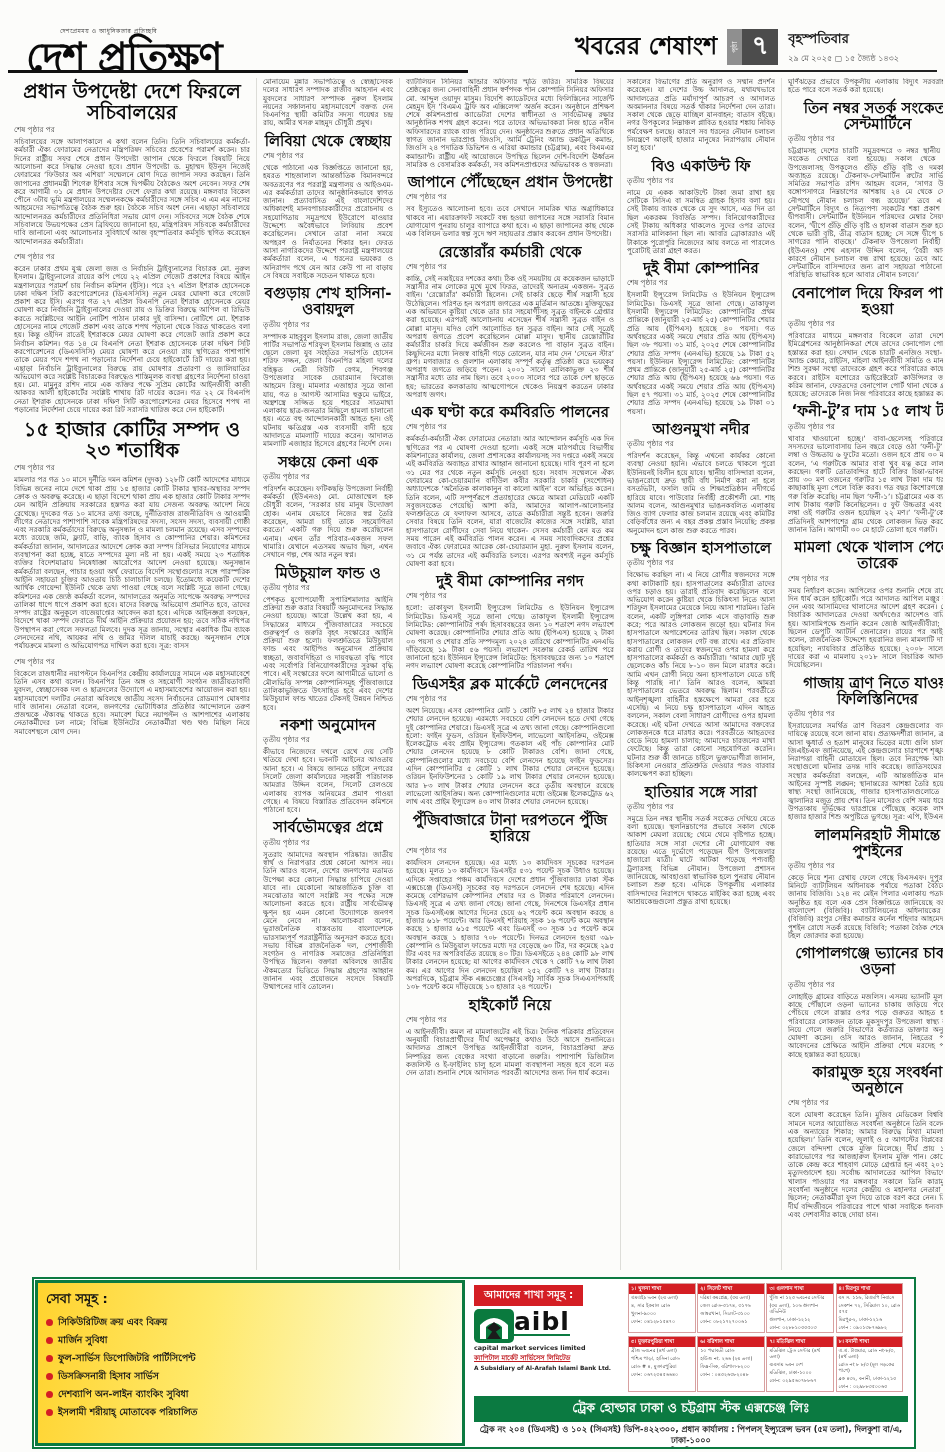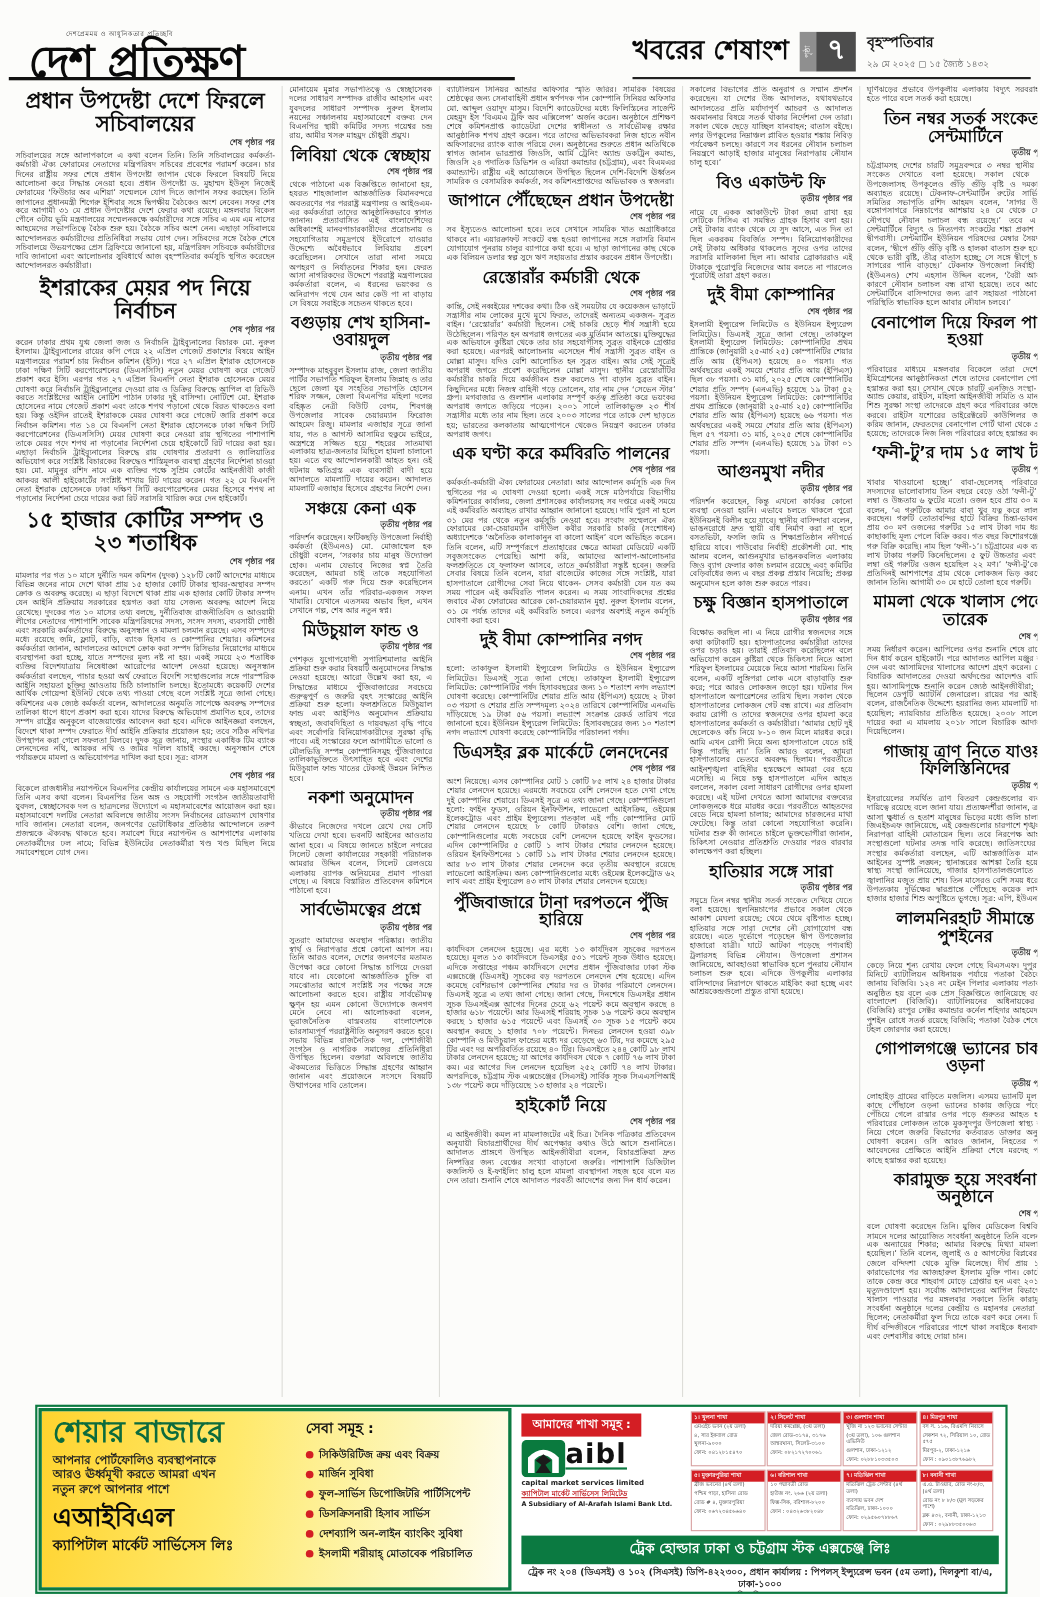--- a/index.html
+++ b/index.html
@@ -20,21 +20,21 @@
   .daybox{margin-left:10px;}
   .daybox .wd{font-size:13px;font-weight:800;}
   .daybox .dt{font-size:8px;color:#555;margin-top:2px;}
   .hdr-rule{position:absolute;left:575px;top:70px;width:362px;height:2px;background:#222;}
   
   .cols{position:absolute;left:14px;top:78px;width:929px;height:1192px;display:flex;overflow:hidden;}
   .col{overflow:hidden;flex:0 0 auto;}
   .col + .col{border-left:1px solid #ddddd8;padding-left:6px;margin-left:6px;}
   .hl{font-weight:800;text-align:center;line-height:1.08;font-size:15px;margin:3px 0 1px;color:#0b0b0b;}
   .hl-big{font-size:19.5px;}
-  .cont{text-align:right;font-size:7.3px;font-weight:700;color:#333;margin:0 0 2px;}
+  .cont{text-align:left;font-size:7.3px;font-weight:400;color:#333;margin:0 0 2px;}
   .bd{font-size:7.1px;line-height:1.17;text-align:justify;margin:0 0 5px;color:#1f1f1f;word-break:break-word;}
   
   .adwrap{position:absolute;left:32px;top:1277px;width:880px;height:168px;border:2px solid #0c7a41;
           background:#fff;display:flex;overflow:hidden;}
   .ad-left{flex:0 0 424px;border:3px solid #0c7a41;margin:1px;background:linear-gradient(100deg,#ffd32e,#ffe96b 40%,#fdf6b8 75%,#fffdf0);
            display:flex;overflow:hidden;}
   .ad-left-l{flex:0 0 218px;padding:6px 4px 0 10px;}
   .ad-brand{font-size:27px;font-weight:900;color:#0c6b3d;line-height:1;}
   .ad-pitch{font-size:10.5px;font-weight:700;color:#222;margin-top:6px;line-height:1.25;}
   .ad-co{font-size:23px;font-weight:900;color:#0a0a0a;margin-top:8px;line-height:1;}
@@ -84,21 +84,20 @@
 </div>
 
 <div class="cols">
     <div class="col" style="width: 236px;">
       <div class="article-block">
         <div class="hl hl-big">প্রধান উপদেষ্টা দেশে ফিরলে সচিবালয়ের</div>
         <div class="cont">শেষ পৃষ্ঠার পর</div>
         <div class="bd">সচিবালয়ের সঙ্গে আলাপকালে এ কথা বলেন তিনি। তিনি সচিবালয়ের কর্মকর্তা-কর্মচারী ঐক্য ফোরামের নেতাদের মন্ত্রিপরিষদ সচিবের প্রবেশের পরামর্শ করেন। চার দিনের রাষ্ট্রীয় সফর শেষে প্রধান উপদেষ্টা জাপান থেকে ফিরলে বিষয়টি নিয়ে আলোচনা করে সিদ্ধান্ত নেওয়া হবে। প্রধান উপদেষ্টা ড. মুহাম্মদ ইউনূস নিজেই ফোরামের ‘ফিউচার অব এশিয়া’ সম্মেলনে যোগ দিতে জাপান সফর করছেন। তিনি জাপানের প্রধানমন্ত্রী শিগেরু ইশিবার সঙ্গে দ্বিপক্ষীয় বৈঠকেও অংশ নেবেন। সফর শেষ করে আগামী ৩১ মে প্রধান উপদেষ্টার দেশে ফেরার কথা রয়েছে। মঙ্গলবার বিকেল পৌনে ৩টায় ভূমি মন্ত্রণালয়ের সম্মেলনকক্ষে কর্মচারীদের সঙ্গে সচিব এ এম এম নাসের আহমেদের সভাপতিত্বে বৈঠক শুরু হয়। বৈঠকে সচিব অংশ নেন। এছাড়া সচিবালয়ে আন্দোলনরত কর্মচারীদের প্রতিনিধিরা সভায় যোগ দেন। সচিবদের সঙ্গে বৈঠক শেষে সচিবালয়ে উভয়পক্ষের প্রেস ব্রিফিংয়ে জানানো হয়, মন্ত্রিপরিষদ সচিবকে কর্মচারীদের দাবি জানানো এবং আলোচনার সুবিধার্থে আজ বৃহস্পতিবার কর্মসূচি স্থগিত করেছেন আন্দোলনরত কর্মচারীরা।</div>
       </div>
       <div class="article-block">
-        <div class="hl hl-big">ইশরাকের মেয়র পদ নিয়ে নির্বাচন</div>
         <div class="cont">শেষ পৃষ্ঠার পর</div>
         <div class="bd">করেন ঢাকার প্রথম যুগ্ম জেলা জজ ও নির্বাচনি ট্রাইব্যুনালের বিচারক মো. নুরুল ইসলাম। ট্রাইব্যুনালের রায়ের কপি পেয়ে ২২ এপ্রিল গেজেট প্রকাশের বিষয়ে আইন মন্ত্রণালয়ের পরামর্শ চায় নির্বাচন কমিশন (ইসি)। পরে ২৭ এপ্রিল ইশরাক হোসেনকে ঢাকা দক্ষিণ সিটি করপোরেশনের (ডিএসসিসি) নতুন মেয়র ঘোষণা করে গেজেট প্রকাশ করে ইসি। এরপর গত ২৭ এপ্রিল বিএনপি নেতা ইশরাক হোসেনকে মেয়র ঘোষণা করে নির্বাচনি ট্রাইব্যুনালের দেওয়া রায় ও ডিক্রির বিরুদ্ধে আপিল বা রিভিউ করতে সংশ্লিষ্টদের আইনি নোটিশ পাঠান ঢাকার দুই বাসিন্দা। নোটিশে মো. ইশরাক হোসেনের নামে গেজেট প্রকাশ এবং তাকে শপথ পড়ানো থেকে বিরত থাকতেও বলা হয়। কিন্তু ওইদিন রাতেই ইশরাককে মেয়র ঘোষণা করে গেজেট জারি প্রকাশ করে নির্বাচন কমিশন। গত ১৪ মে বিএনপি নেতা ইশরাক হোসেনকে ঢাকা দক্ষিণ সিটি করপোরেশনের (ডিএসসিসি) মেয়র ঘোষণা করে নেওয়া রায় স্থগিতের পাশাপাশি তাকে মেয়র পদে শপথ না পড়ানোর নির্দেশনা চেয়ে হাইকোর্টে রিট দায়ের করা হয়। এছাড়া নির্বাচনি ট্রাইব্যুনালের বিরুদ্ধে রায় ঘোষণার প্রতারণা ও জালিয়াতির অভিযোগ করে সংশ্লিষ্ট বিচারকের বিরুদ্ধেও শাস্তিমূলক ব্যবস্থা গ্রহণের নির্দেশনা চাওয়া হয়। মো. মামুনুর রশিদ নামে এক ব্যক্তির পক্ষে সুপ্রিম কোর্টের আইনজীবী কাজী আকবর আলী হাইকোর্টের সংশ্লিষ্ট শাখায় রিট দায়ের করেন। গত ২২ মে বিএনপি নেতা ইশরাক হোসেনকে ঢাকা দক্ষিণ সিটি করপোরেশনের মেয়র হিসেবে শপথ না পড়ানোর নির্দেশনা চেয়ে দায়ের করা রিট সরাসরি খারিজ করে দেন হাইকোর্ট।</div>
       </div>
       <div class="article-block">
         <div class="hl hl-big">১৫ হাজার কোটির সম্পদ ও ২৩ শতাধিক</div>
         <div class="cont">শেষ পৃষ্ঠার পর</div>
         <div class="bd">মামলার পর গত ১০ মাসে দুর্নীতি দমন কমিশন (দুদক) ১২৮টি কোর্ট আদেশের মাধ্যমে বিভিন্ন জনের নামে দেশে থাকা প্রায় ১৫ হাজার কোটি টাকার স্থাবর-অস্থাবর সম্পদ ক্রোক ও অবরুদ্ধ করেছে। এ ছাড়া বিদেশে থাকা প্রায় এক হাজার কোটি টাকার সম্পদ যেন আইনি প্রক্রিয়ায় সরকারের হস্তগত করা যায় সেজন্য অবরুদ্ধ আদেশ নিয়ে রেখেছে। দুদকের গত ১০ মাসের তথ্য বলছে, দুর্নীতিবাজ রাজনীতিবিদ ও আওয়ামী লীগের নেতাদের পাশাপাশি সাবেক মন্ত্রিপরিষদের সদস্য, সংসদ সদস্য, ব্যবসায়ী গোষ্ঠী এবং সরকারি কর্মকর্তাদের বিরুদ্ধে অনুসন্ধান ও মামলা চলমান রয়েছে। এসব সম্পদের মধ্যে রয়েছে জমি, ফ্ল্যাট, বাড়ি, ব্যাংক হিসাব ও কোম্পানির শেয়ার। কমিশনের কর্মকর্তারা জানান, আদালতের আদেশে ক্রোক করা সম্পদ রিসিভার নিয়োগের মাধ্যমে ব্যবস্থাপনা করা হচ্ছে, যাতে সম্পদের মূল্য নষ্ট না হয়। একই সময়ে ২৩ শতাধিক ব্যক্তির বিদেশযাত্রায় নিষেধাজ্ঞা আরোপের আদেশ নেওয়া হয়েছে। অনুসন্ধান কর্মকর্তারা বলছেন, পাচার হওয়া অর্থ ফেরাতে বিদেশি সংস্থাগুলোর সঙ্গে পারস্পরিক আইনি সহায়তা চুক্তির আওতায় চিঠি চালাচালি চলছে। ইতোমধ্যে কয়েকটি দেশের আর্থিক গোয়েন্দা ইউনিট থেকে তথ্য পাওয়া গেছে বলে সংশ্লিষ্ট সূত্রে জানা গেছে। কমিশনের এক জ্যেষ্ঠ কর্মকর্তা বলেন, আদালতের অনুমতি সাপেক্ষে অবরুদ্ধ সম্পদের তালিকা ধাপে ধাপে প্রকাশ করা হবে। যাদের বিরুদ্ধে অভিযোগ প্রমাণিত হবে, তাদের সম্পদ রাষ্ট্রের অনুকূলে বাজেয়াপ্তের আবেদন করা হবে। এদিকে আইনজ্ঞরা বলছেন, বিদেশে থাকা সম্পদ ফেরাতে দীর্ঘ আইনি প্রক্রিয়ার প্রয়োজন হয়; তবে সঠিক নথিপত্র উপস্থাপন করা গেলে সফলতা মিলবে। দুদক সূত্র জানায়, সংস্থার একাধিক টিম ব্যাংক লেনদেনের নথি, আয়কর নথি ও জমির দলিল যাচাই করছে। অনুসন্ধান শেষে পর্যায়ক্রমে মামলা ও অভিযোগপত্র দাখিল করা হবে। সূত্র: বাসস</div>
       </div>
       <div class="article-block">
         <div class="cont">শেষ পৃষ্ঠার পর</div>
@@ -252,30 +251,20 @@
       <div class="article-block">
         <div class="hl">কারামুক্ত হয়ে সংবর্ধনা অনুষ্ঠানে</div>
         <div class="cont">শেষ পৃষ্ঠার পর</div>
         <div class="bd">বলে ঘোষণা করেছেন তিনি। মুজিব মেডিকেল বিশ্ববিদ্যালয়ের সামনে দলের আয়োজিত সংবর্ধনা অনুষ্ঠানে তিনি বলেন, ‘আমি এক অন্যায়ের শিকার; আমার বিরুদ্ধে মিথ্যা মামলা দেওয়া হয়েছিল।’ তিনি বলেন, জুলাই ও ৫ আগস্টের বিপ্লবের পর বন্ধ জেলে বন্দিদশা থেকে মুক্তি মিলেছে। দীর্ঘ প্রায় ১৪ বছর কারাভোগের পর আজহারুল ইসলাম মুক্তি পান। কোর্টের রায়ে তাকে কেন্দ্র করে শাহবাগ মোড়ে গ্রেপ্তার হন এবং ২০১৪ সালে মৃত্যুদণ্ডাদেশ হয়। সর্বোচ্চ আদালতের আপিল বিভাগের রায়ে খালাস পাওয়ার পর মঙ্গলবার সকালে তিনি কারামুক্ত হন। সংবর্ধনা অনুষ্ঠানে দলের কেন্দ্রীয় ও মহানগর নেতারা উপস্থিত ছিলেন; নেতাকর্মীরা ফুল দিয়ে তাকে বরণ করে নেন। তিনি তার দীর্ঘ বন্দিজীবনে পরিবারের পাশে থাকা সবাইকে ধন্যবাদ জানান এবং দেশবাসীর কাছে দোয়া চান।</div>
       </div>
     </div>
   </div>
 
 <div class="adwrap">
   <div class="ad-left">
-    <div class="ad-left-l">
-      <div class="ad-brand">শেয়ার বাজারে</div>
-      <div class="ad-pitch">
-          <div>আপনার পোর্টফোলিও ব্যবস্থাপনাকে</div>
-          <div>আরও ঊর্ধ্বমূখী করতে আমরা এখন</div>
-          <div>নতুন রুপে আপনার পাশে</div>
-        </div>
-      <div class="ad-co">এআইবিএল</div>
-      <div class="ad-co2">ক্যাপিটাল মার্কেট সার্ভিসেস লিঃ</div>
-    </div>
     <div class="svc">
       <div class="svc-title">সেবা সমূহ :</div>
       <div id="svc-list">
           <div class="svc-item">
             <div class="dot"></div>
             <div style="display: inline;">সিকিউরিটিজ ক্রয় এবং বিক্রয়</div>
           </div>
           <div class="svc-item">
             <div class="dot"></div>
             <div style="display: inline;">মার্জিন সুবিধা</div>

